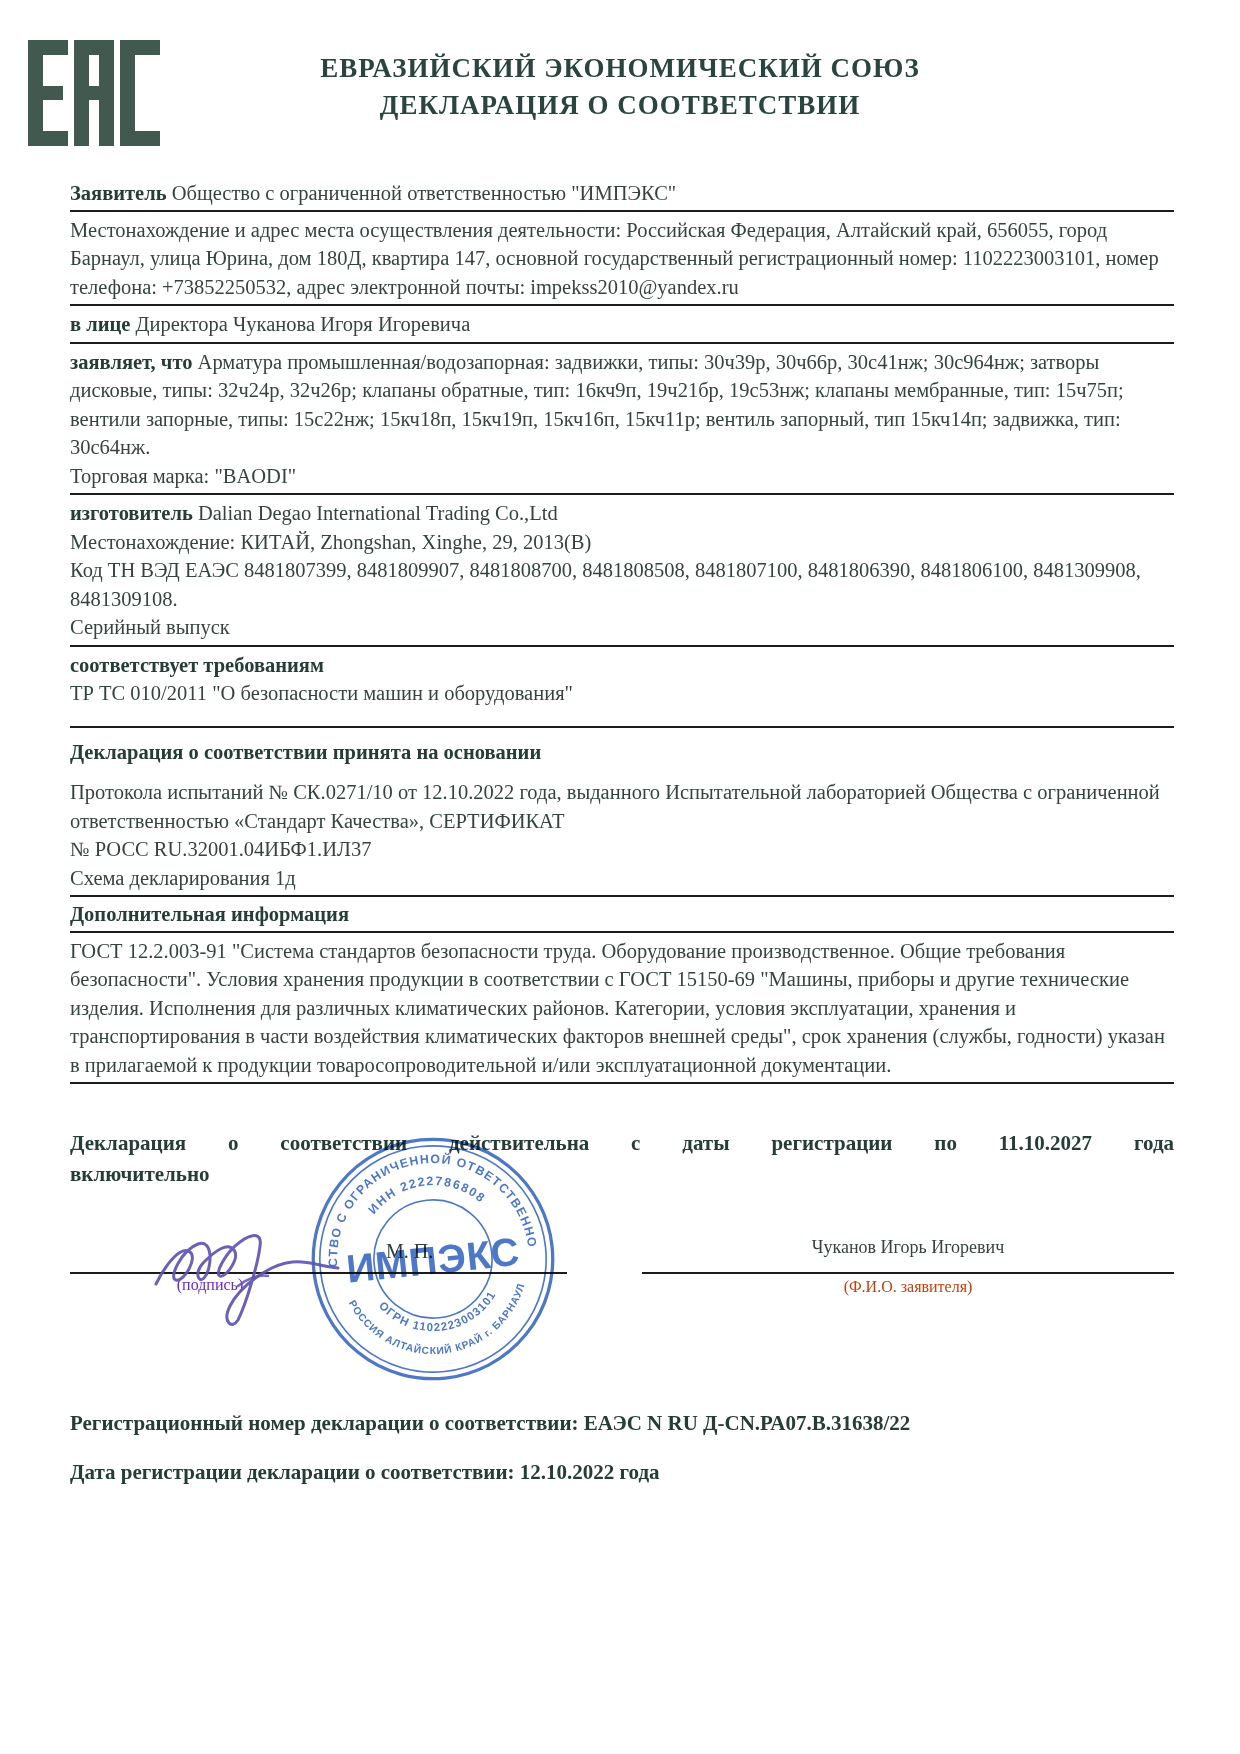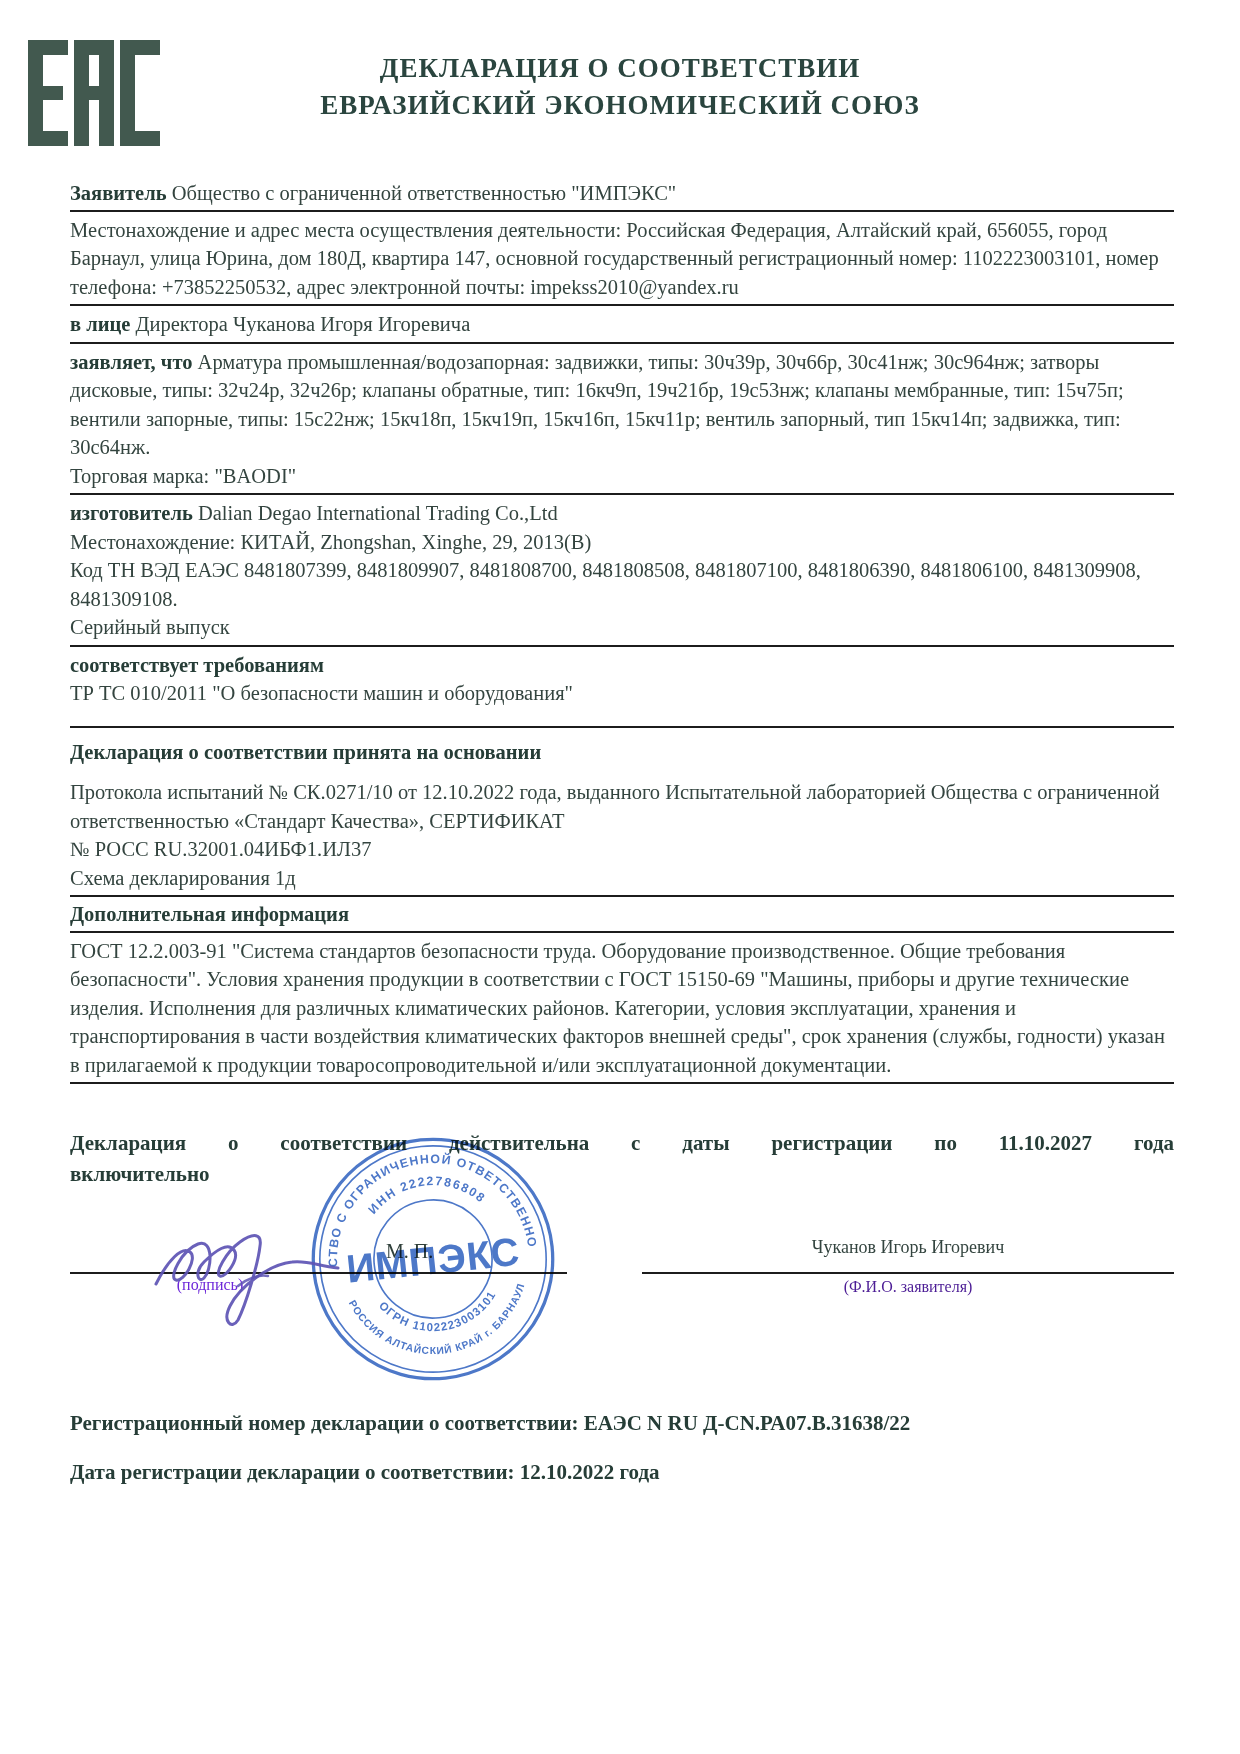--- a/index.html
+++ b/index.html
@@ -35,21 +35,21 @@
   .spacer-s{height:8px;}
   
   .validity{margin-top:44px;font-weight:bold;color:#263d37;font-size:21px;line-height:31px;}
   .validity .jline{display:block;text-align:justify;text-align-last:justify;}
   
   .sig-area{position:relative;height:165px;margin-top:14px;}
   .sig-line-left{position:absolute;left:0;top:68px;width:497px;border-top:2px solid #1c1c1c;}
   .sig-line-right{position:absolute;left:572px;right:0;top:68px;border-top:2px solid #1c1c1c;}
   .sig-caption{position:absolute;left:40px;top:72px;width:200px;text-align:center;font-size:16px;color:#6d28d9;}
   .fio-name{position:absolute;left:572px;top:33px;right:0;text-align:center;font-size:18px;color:#33443f;}
-  .fio-caption{position:absolute;left:572px;top:74px;right:0;text-align:center;font-size:16px;color:#4c1d95;}
+  .fio-caption{position:absolute;left:572px;top:74px;right:0;text-align:center;font-size:16px;color:#c2410c;}
   .mp-mark{position:absolute;left:316px;top:36px;font-size:20px;color:#2f3f3a;z-index:1;}
   .signature-svg{position:absolute;left:72px;top:8px;z-index:3;}
   
   .stamp{
     position:absolute;left:240px;top:-68px;width:246px;height:246px;z-index:2;
     mix-blend-mode:multiply;opacity:.92;
     transform:rotate(-6deg);
   }
   .stamp text{fill:#3e6cc4;font-family:"Liberation Sans","DejaVu Sans",sans-serif;}
   .stamp .ring{stroke:#3e6cc4;fill:none;}
@@ -66,22 +66,22 @@
   <div class="header">
     <svg class="eac-logo" viewBox="0 0 132 106" aria-hidden="true">
 
       <path d="M0 0 h40 v15 h-25 v31 h20 v14 h-20 v31 h25 v15 h-40 z"></path>
 
       <path d="M46 0 h40 v106 h-15 v-46 h-10 v46 h-15 z M61 15 v31 h10 v-31 z"></path>
 
       <path d="M92 0 h40 v15 h-25 v76 h25 v15 h-40 z"></path>
     </svg>
     <div class="doc-title">
+      <div>ЕВРАЗИЙСКИЙ ЭКОНОМИЧЕСКИЙ СОЮЗ</div>
       <div>ДЕКЛАРАЦИЯ О СООТВЕТСТВИИ</div>
-      <div>ЕВРАЗИЙСКИЙ ЭКОНОМИЧЕСКИЙ СОЮЗ</div>
     </div>
   </div>
 
   <div class="content">
 
     <div class="row row-applicant t">
       <span class="lbl">Заявитель</span>
       <span>Общество с ограниченной ответственностью "ИМПЭКС"</span>
     </div>
 

